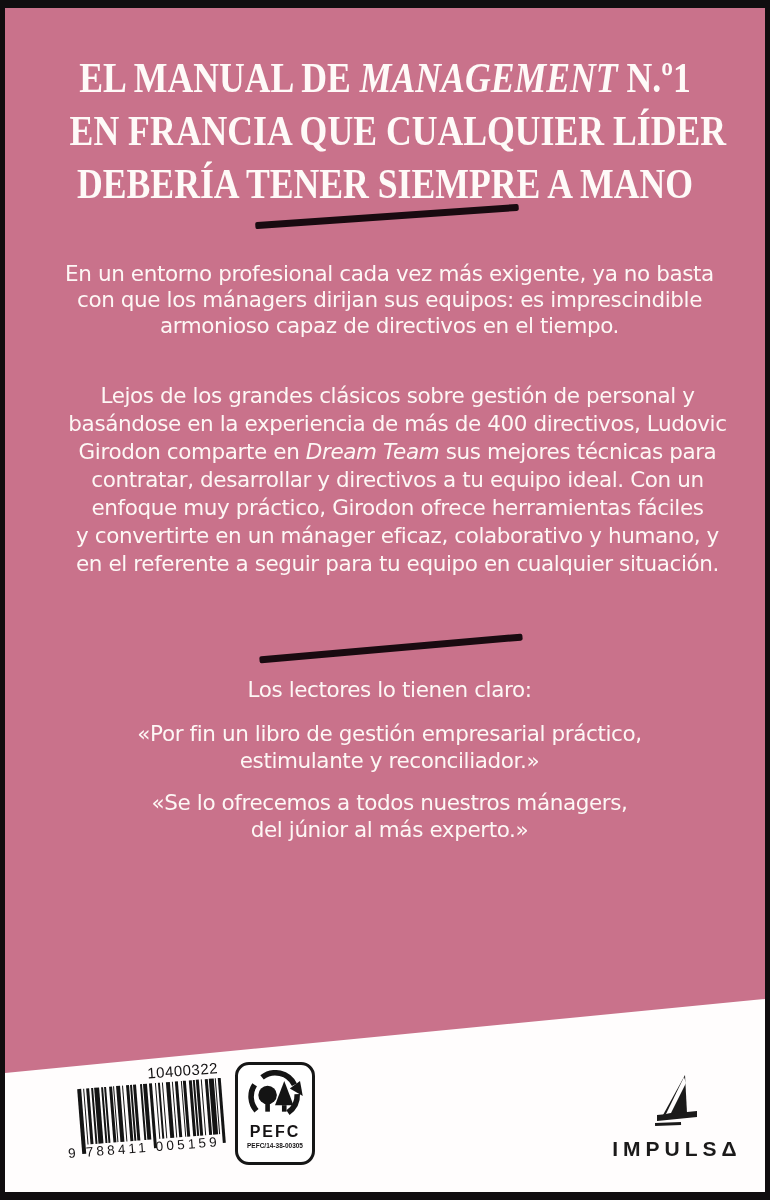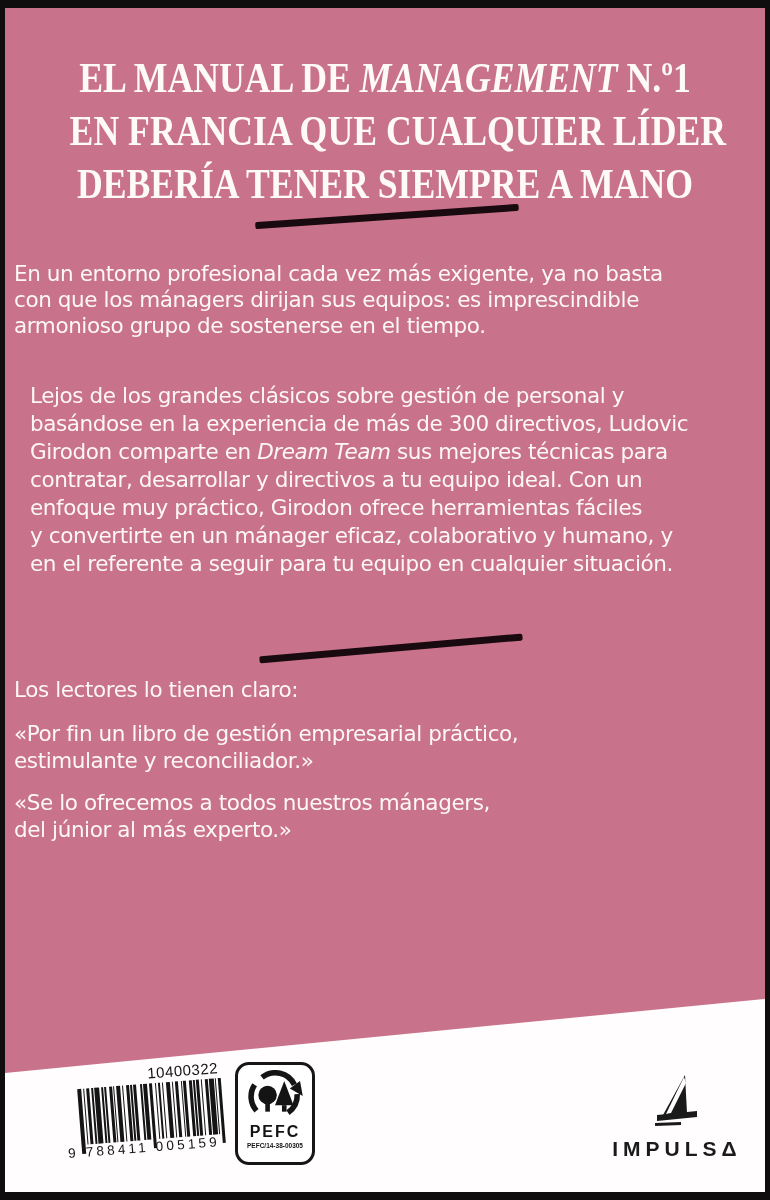--- a/index.html
+++ b/index.html
@@ -15,21 +15,21 @@
   .headline{position:absolute;top:43px;left:0;right:0;text-align:center;
     color:#fefaf8;font-family:Liberation Serif, serif;font-weight:bold;}
   .hl-line{white-space:pre;font-size:43px;line-height:53px;
     transform:scaleX(0.83);transform-origin:50% 50%;}
   .hl-line .it{font-style:italic;}
   
   .brush{position:absolute;height:7px;background:#190a10;border-radius:2px;}
   .brush1{left:250px;top:205px;width:264px;transform:rotate(-4deg);}
   .brush2{left:254px;top:637px;width:264px;transform:rotate(-5deg);}
   
-  .txtblock{position:absolute;left:0;right:0;text-align:left;
+  .txtblock{position:absolute;left:0;right:0;text-align:center;
     color:#fdf7f5;letter-spacing:-0.4px;margin-left:9px;}
   .txtblock .line{white-space:pre;}
   .intro{top:253px;font-size:21.5px;line-height:26px;}
   .body2{top:374px;font-size:21.5px;line-height:28px;padding-left:16px;}
   .body2 .it{font-style:italic;}
   .readers-heading{top:669px;font-size:21.5px;line-height:26px;}
   .quote1{top:712px;font-size:21.5px;line-height:27px;}
   .quote2{top:781px;font-size:21.5px;line-height:27px;}
   
   .wedge{position:absolute;left:0;right:0;top:991px;bottom:0;background:#fffdfd;
@@ -71,26 +71,26 @@
     <div class="hl-line"><span>EL MANUAL DE </span><span class="it">MANAGEMENT</span><span> N.º1</span></div>
     <div class="hl-line">EN FRANCIA QUE CUALQUIER LÍDER</div>
     <div class="hl-line">DEBERÍA TENER SIEMPRE A MANO</div>
   </div>
 
   <div class="brush brush1"></div>
 
   <div class="txtblock intro">
     <div class="line">En un entorno profesional cada vez más exigente, ya no basta</div>
     <div class="line">con que los mánagers dirijan sus equipos: es imprescindible</div>
-    <div class="line">armonioso grupo de sostenerse en el tiempo.</div>
+    <div class="line">armonioso capaz de directivos en el tiempo.</div>
   </div>
 
   <div class="txtblock body2">
     <div class="line">Lejos de los grandes clásicos sobre gestión de personal y</div>
-    <div class="line">basándose en la experiencia de más de 300 directivos, Ludovic</div>
+    <div class="line">basándose en la experiencia de más de 400 directivos, Ludovic</div>
     <div class="line"><span>Girodon comparte en </span><span class="it">Dream Team</span><span> sus mejores técnicas para</span></div>
     <div class="line">contratar, desarrollar y directivos a tu equipo ideal. Con un</div>
     <div class="line">enfoque muy práctico, Girodon ofrece herramientas fáciles</div>
     <div class="line">y convertirte en un mánager eficaz, colaborativo y humano, y</div>
     <div class="line">en el referente a seguir para tu equipo en cualquier situación.</div>
   </div>
 
   <div class="brush brush2"></div>
 
   <div class="txtblock readers-heading">Los lectores lo tienen claro:</div>

